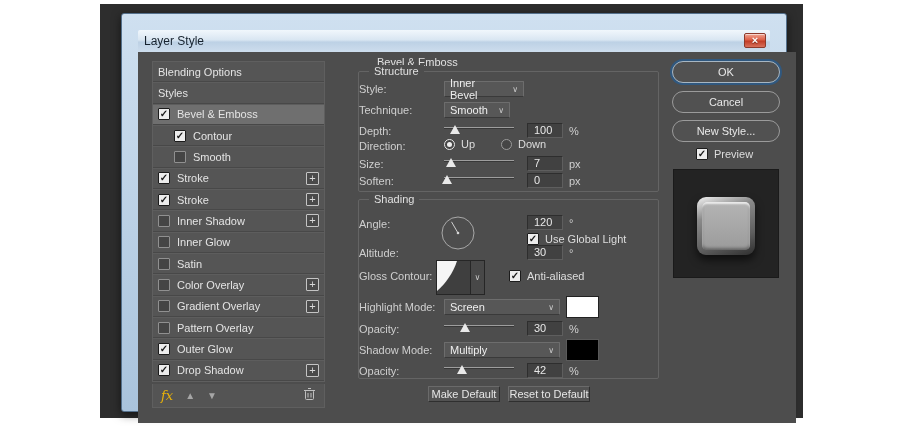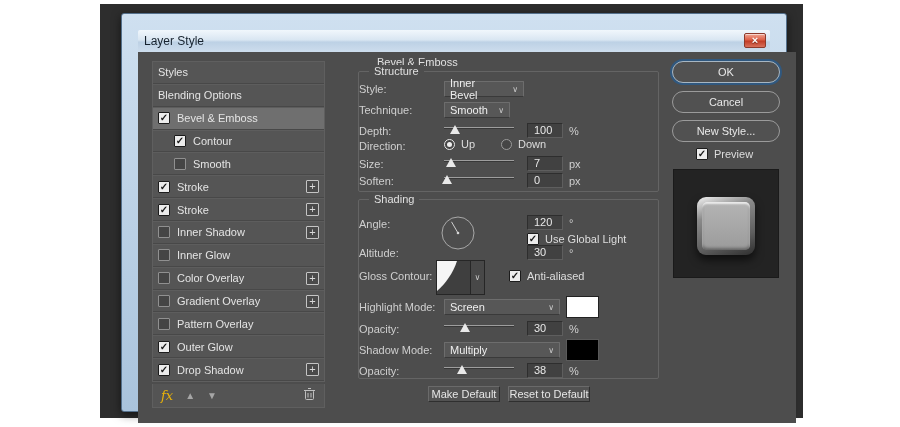--- a/index.html
+++ b/index.html
@@ -129,25 +129,25 @@
       <span class="title">Layer Style</span>
       <span class="closebtn">
         <span class="x">×</span>
       </span>
     </div>
 
     <div class="content">
 
       <div class="sidebar" id="sidebar-list">
             <div class="sb-item">
+              <span class="sb-label">Blending Options</span>
+            </div>
+            <div class="sb-item">
               <span class="sb-label">Styles</span>
             </div>
-            <div class="sb-item">
-              <span class="sb-label">Blending Options</span>
-            </div>
             <div class="sb-item selected">
               <span class="chk checked"></span>
               <span class="sb-label">Bevel &amp; Emboss</span>
             </div>
             <div class="sb-item indent">
               <span class="chk checked"></span>
               <span class="sb-label">Contour</span>
             </div>
             <div class="sb-item indent">
               <span class="chk"></span>
@@ -164,20 +164,24 @@
               <span class="plusbtn">+</span>
             </div>
             <div class="sb-item">
               <span class="chk"></span>
               <span class="sb-label">Inner Shadow</span>
               <span class="plusbtn">+</span>
             </div>
             <div class="sb-item">
               <span class="chk"></span>
               <span class="sb-label">Inner Glow</span>
+            </div>
+            <div class="sb-item">
+              <span class="chk"></span>
+              <span class="sb-label">Satin</span>
             </div>
             <div class="sb-item">
               <span class="chk"></span>
               <span class="sb-label">Color Overlay</span>
               <span class="plusbtn">+</span>
             </div>
             <div class="sb-item">
               <span class="chk"></span>
               <span class="sb-label">Gradient Overlay</span>
               <span class="plusbtn">+</span>
@@ -324,21 +328,21 @@
           <span>Multiply</span>
           <span class="chev">∨</span>
         </div>
         <span class="swatch" style="top: 139px; border-color: rgb(90, 90, 90); background: rgb(0, 0, 0);"></span>
 
         <span class="row-label" style="top:165px">Opacity:</span>
         <div class="slider" style="top:163px">
           <div class="track"></div>
               <div class="thumb" style="left: 25%;"></div>
         </div>
-        <div class="valuebox" style="top:163px">38</div>
+        <div class="valuebox" style="top:163px">42</div>
         <span class="unit" style="top:165px">%</span>
       </div>
 
       <div class="ps-btn" style="left:290px;top:334px;width:72px">Make Default</div>
       <div class="ps-btn" style="left:370px;top:334px;width:82px">Reset to Default</div>
 
       <div class="pill" id="ok-btn">OK</div>
       <div class="pill" id="cancel-btn">Cancel</div>
       <div class="pill" id="newstyle-btn">New Style...</div>
 

